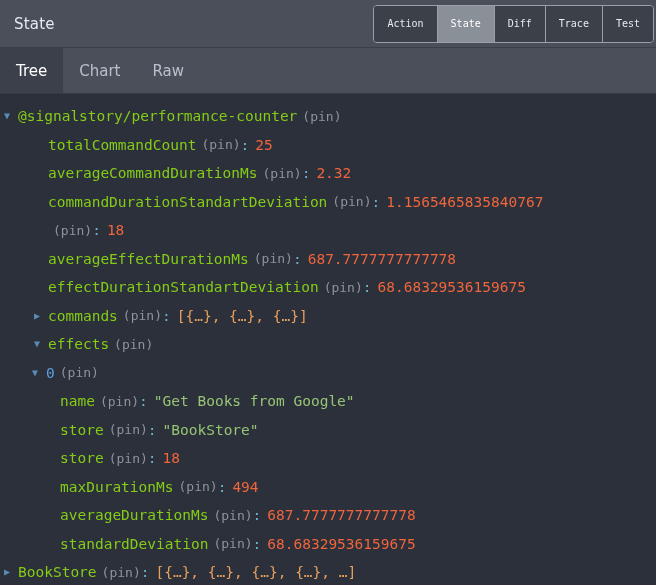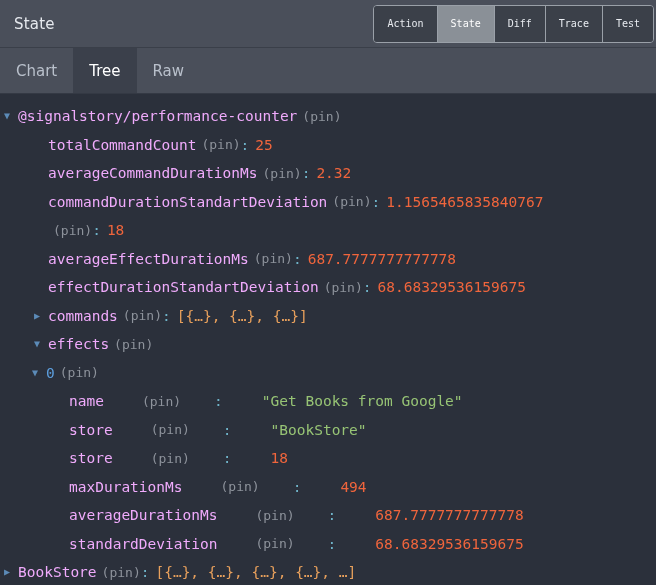--- a/index.html
+++ b/index.html
@@ -91,34 +91,34 @@
     height: 28.5px;
     display: flex;
     align-items: center;
     font-size: 14.5px;
     white-space: nowrap;
     line-height: 1;
   }
   .lvl0 { padding-left: 4px; }
   .lvl1 { padding-left: 34px; }
   .lvl2 { padding-left: 32px; }
-  .lvl3 { padding-left: 22px; gap: 33px; }
+  .lvl3 { padding-left: 46px; }
 
   .arrow {
     width: 14px;
     flex: 0 0 14px;
     color: #5c8bb8;
     font-size: 10px;
     line-height: 1;
     cursor: pointer;
     user-select: none;
   }
   .arrow.spacer { cursor: default; color: transparent; }
 
-  .key        { color: #f0abfc; }
+  .key        { color: #84cc16; }
   .key-index  { color: #5c9ede; }
   .pin        { color: #8e939c; font-size: 13px; margin-left: 5px; }
   .colon      { color: #6fb3c9; margin-right: 6px; }
   .val-num    { color: #f0653c; }
   .val-str    { color: #97c475; }
   .val-arr    { color: #e8a05c; }
 </style>
 </head>
 <body>
 
@@ -127,22 +127,22 @@
   <div class="seg-group">
       <div class="seg-btn">Action</div>
       <div class="seg-btn active">State</div>
       <div class="seg-btn">Diff</div>
       <div class="seg-btn">Trace</div>
       <div class="seg-btn">Test</div>
     </div>
 </div>
 
 <div class="tabbar">
+    <div class="tab active">Tree</div>
     <div class="tab">Chart</div>
-    <div class="tab active">Tree</div>
     <div class="tab">Raw</div>
   </div>
 
 <div class="tree">
     <div class="row lvl0">
       <span class="arrow">▼</span>
       <span class="key">@signalstory/performance-counter</span>
       <span class="pin">(pin)</span>
     </div>
     <div class="row lvl1">

